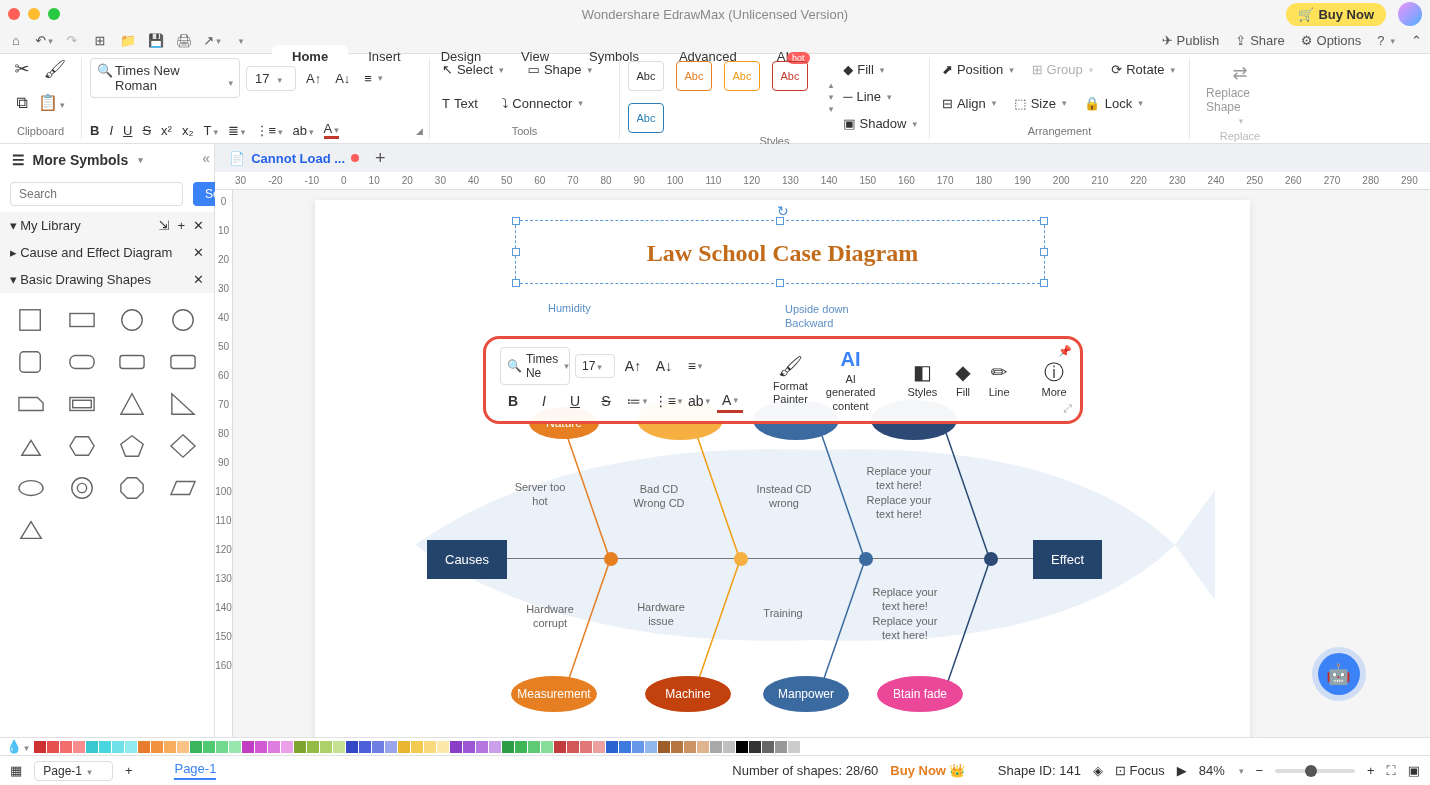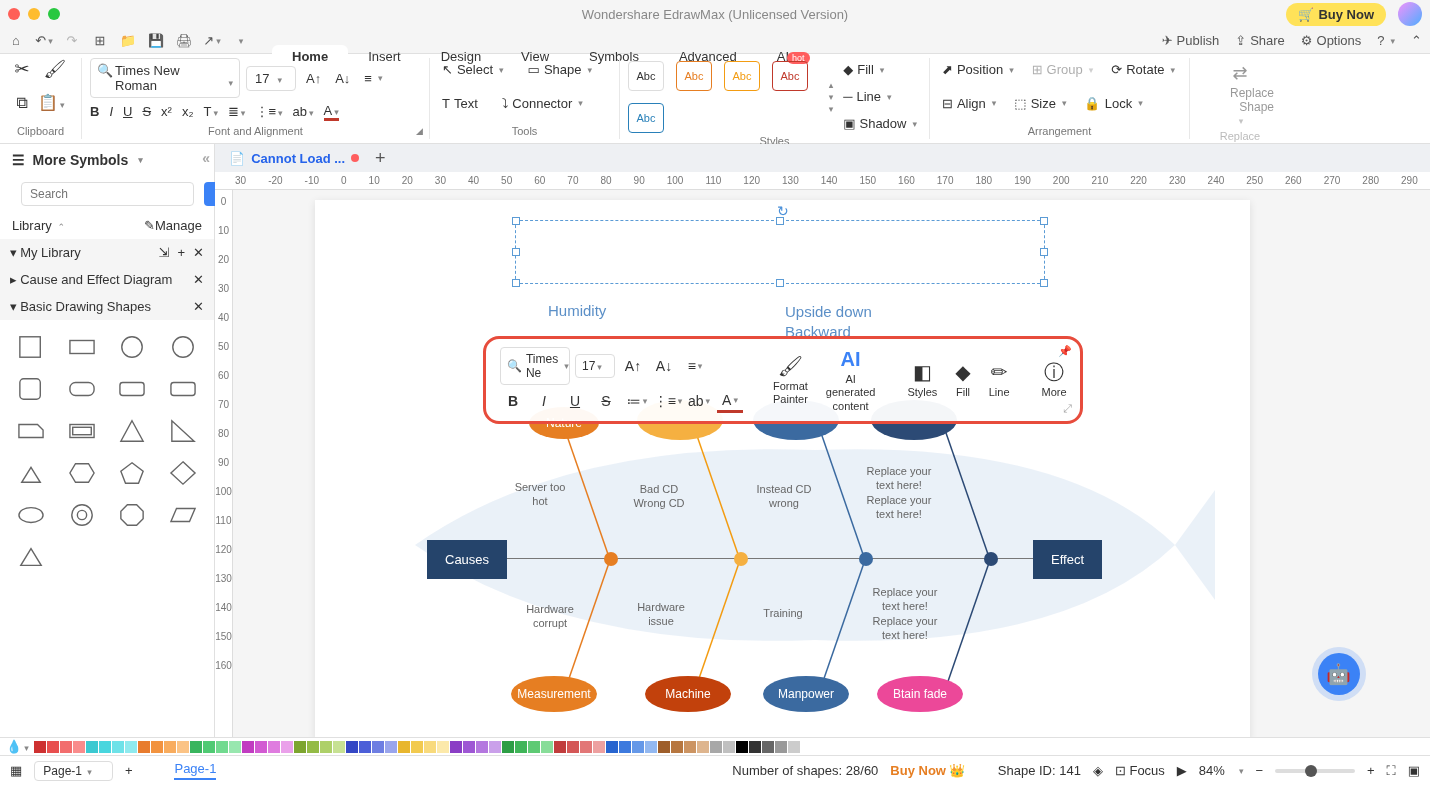--- a/index.html
+++ b/index.html
@@ -39,21 +39,21 @@
 .size-select { border: 1px solid #ddd; border-radius: 4px; padding: 4px 18px 4px 8px; font-size: 13px; width: 50px; }
 .style-swatch { border: 1px solid #ddd; border-radius: 4px; width: 36px; height: 30px; display: flex; align-items: center; justify-content: center; font-size: 11px; }
 .corner-expand { position: absolute; bottom: 3px; right: 3px; width: 10px; height: 10px; font-size: 9px; color: #888; }
 
 
 .main { display: flex; height: calc(785px - 28px - 26px - 90px - 18px - 30px); }
 
 
 .left-panel { width: 215px; background: #fff; border-right: 1px solid #e0e0e0; display: flex; flex-direction: column; }
 .lp-header { display: flex; align-items: center; padding: 8px 12px; gap: 8px; font-weight: 600; font-size: 14px; }
-.lp-search { display: flex; gap: 10px; padding: 6px 21px; }
+.lp-search { display: flex; gap: 10px; padding: 6px 10px; }
 .lp-search input { flex: 1; border: 1px solid #ddd; border-radius: 4px; padding: 4px 8px; font-size: 12px; }
 .lp-search button { background: #3b82f6; color: #fff; border: none; border-radius: 4px; padding: 4px 12px; font-size: 12px; }
 .lp-row { display: flex; justify-content: space-between; align-items: center; padding: 6px 12px; font-size: 13px; }
 .lp-section-hdr { display: flex; align-items: center; justify-content: space-between; padding: 6px 10px; background: #f5f5f5; font-size: 13px; }
 .lp-dropzone { margin: 8px 12px; border: 1px dashed #ccc; border-radius: 4px; padding: 18px 8px; text-align: center; color: #999; font-size: 12px; line-height: 1.4; }
 .shape-grid { display: grid; grid-template-columns: repeat(4, 1fr); gap: 8px; padding: 10px; }
 .shape-cell { height: 34px; display: flex; align-items: center; justify-content: center; }
 .shape-cell svg { width: 28px; height: 26px; }
 .collapse-chev { position: absolute; top: 6px; right: 4px; color: #aaa; }
 
@@ -64,21 +64,21 @@
 .doc-tab .dot { width: 8px; height: 8px; border-radius: 50%; background: #ff5e5e; }
 .ruler-h { height: 18px; background: #fff; border-bottom: 1px solid #ddd; display: flex; align-items: center; padding-left: 20px; overflow: hidden; gap: 22px; font-size: 10px; color: #777; }
 .ruler-v { width: 18px; background: #fff; border-right: 1px solid #ddd; position: absolute; left: 0; top: 46px; bottom: 0; display: flex; flex-direction: column; align-items: center; gap: 18px; font-size: 10px; color: #777; padding-top: 6px; }
 .canvas-scroll { flex: 1; position: relative; overflow: hidden; }
 .page { position: absolute; left: 100px; top: 10px; width: 935px; height: 540px; background: #fff; box-shadow: 0 2px 8px rgba(0,0,0,0.1); }
 
 
 .diagram-title { position: absolute; top: 40px; left: 50%; transform: translateX(-50%); font-family: "Times New Roman", serif; font-size: 24px; font-weight: bold; color: #c26b1a; }
 .selection-box { position: absolute; top: 20px; left: 200px; width: 530px; height: 64px; border: 1px dashed #5b9bd5; }
 .sel-handle { position: absolute; width: 8px; height: 8px; background: #fff; border: 1px solid #5b9bd5; }
-.node-label { position: absolute; font-size: 15px; color: #5b8fc7; }
+.node-label { position: absolute; font-size: 11px; color: #5b8fc7; }
 .cause-box { position: absolute; background: #25446b; color: #fff; padding: 12px 18px; font-size: 13px; }
 .oval { position: absolute; border-radius: 50%; display: flex; align-items: center; justify-content: center; color: #fff; font-size: 12px; }
 .line { position: absolute; height: 1px; background: #777; }
 .bone-dot { position: absolute; width: 14px; height: 14px; border-radius: 50%; }
 .small-text { position: absolute; font-size: 11px; color: #666; text-align: center; line-height: 1.3; }
 .fish-body { position: absolute; left: 100px; top: 230px; width: 800px; height: 230px; opacity: 0.12; }
 
 
 .float-toolbar { position: absolute; top: 136px; left: 168px; width: 600px; height: 88px; border: 3px solid #e74c3c; border-radius: 16px; background: rgba(255,255,255,0.95); display: flex; align-items: center; padding: 4px 10px; gap: 6px; z-index: 10; }
 .ft-group { display: flex; flex-direction: column; gap: 4px; padding: 0 4px; }
@@ -199,21 +199,20 @@
       <span style="text-decoration:underline">U</span>
       <span style="text-decoration:line-through">S</span>
       <span>x²</span>
       <span>x₂</span>
       <span>T<span class="caret">▾</span></span>
       <span>≣<span class="caret">▾</span></span>
       <span>⋮≡<span class="caret">▾</span></span>
       <span>ab<span class="caret">▾</span></span>
       <span style="border-bottom:3px solid #c0392b">A<span class="caret">▾</span></span>
     </div>
-    <div class="ribbon-group-label">Font and Alignment</div>
     <span class="corner-expand">◢</span>
   </div>
 
   <div class="ribbon-group" style="width:190px">
     <div class="ribbon-row" style="gap:16px">
       <span class="ribbon-btn">
           <span>↖</span>
           <span>Select</span>
           <span class="caret">▾</span>
         </span>
@@ -306,43 +305,39 @@
           <span>Lock</span>
           <span class="caret">▾</span>
         </span>
     </div>
     <div class="ribbon-group-label">Arrangement</div>
   </div>
 
   <div class="ribbon-group" style="width:100px;border-right:none;opacity:.5">
     <div class="ribbon-large-btn">
       <span style="font-size:18px">⇄</span>
-      <span style="text-align:right">Replace Shape</span>
+      <span style="text-align:left">Replace Shape</span>
         <span class="caret">▾</span>
     </div>
     <div class="ribbon-group-label">Replace</div>
   </div>
 </div>
 
 <div class="main">
 
   <div class="left-panel" style="position:relative">
     <div class="lp-header">
       <span>☰</span>
       <span>More Symbols</span>
         <span class="caret">▾</span>
       <span class="collapse-chev">«</span>
     </div>
     <div class="lp-search">
       <input placeholder="Search" style="">
       <button>Search</button>
-    </div>
-    <div class="lp-row">
-      <span><span>Library</span> <span class="caret">⌃</span></span>
-      <span><span>✎</span><span>Manage</span></span>
     </div>
     <div class="lp-section-hdr">
       <span>▾ <span>My Library</span></span>
       <span style="display:flex;gap:8px">
         <span>⇲</span>
         <span>+</span>
         <span>✕</span>
       </span>
     </div>
     <div class="lp-section-hdr">
@@ -534,20 +529,21 @@
           <div class="sel-handle" style="left:-4px;top:-4px"></div>
           <div class="sel-handle" style="left:calc(50% - 4px);top:-4px"></div>
           <div class="sel-handle" style="right:-4px;top:-4px"></div>
           <div class="sel-handle" style="left:-4px;top:calc(50% - 4px)"></div>
           <div class="sel-handle" style="right:-4px;top:calc(50% - 4px)"></div>
           <div class="sel-handle" style="left:-4px;bottom:-4px"></div>
           <div class="sel-handle" style="left:calc(50% - 4px);bottom:-4px"></div>
           <div class="sel-handle" style="right:-4px;bottom:-4px"></div>
         </div>
         <span style="position:absolute;top:3px;left:462px;color:#4a90d9;font-size:14px">↻</span>
+        <div class="diagram-title">Law School Case Diagram</div>
 
         <svg class="fish-body" viewBox="0 0 800 230">
           <path d="M0 115 Q 150 10 400 20 Q 650 10 760 115 Q 650 220 400 210 Q 150 220 0 115 Z M760 115 L800 60 L800 170 Z" fill="#5b8fc7" stroke="none"></path>
         </svg>
 
         <div class="line" style="left:190px;top:358px;width:560px"></div>
 
         <svg style="position:absolute;left:120px;top:100px;width:700px;height:420px;pointer-events:none">
           <line x1="175" y1="260" x2="130" y2="130" stroke="#e67e22" stroke-width="1.5"></line>
           <line x1="175" y1="260" x2="130" y2="390" stroke="#e67e22" stroke-width="1.5"></line>

